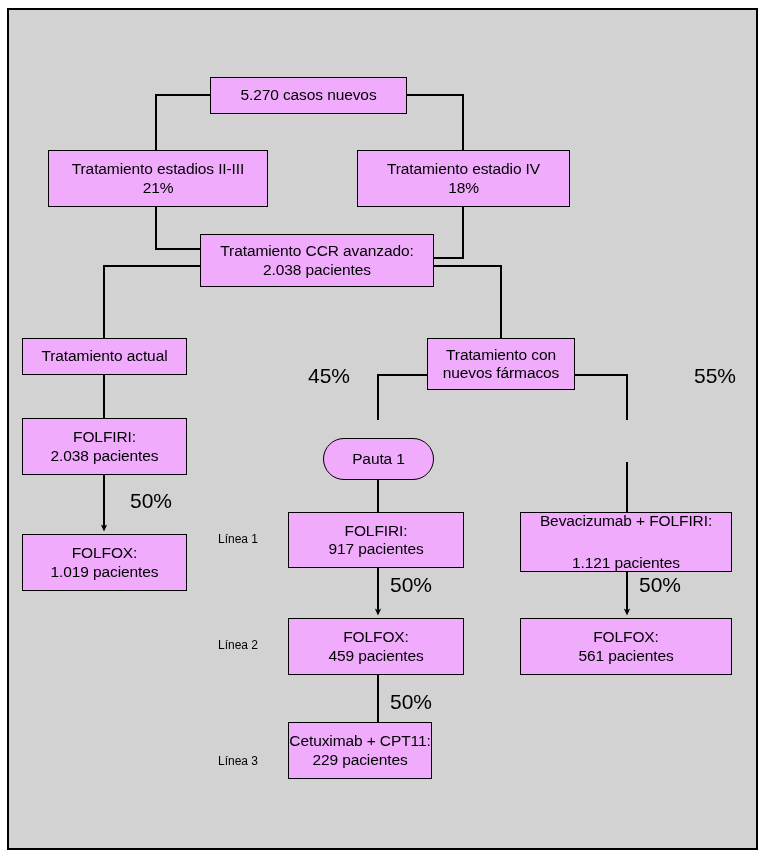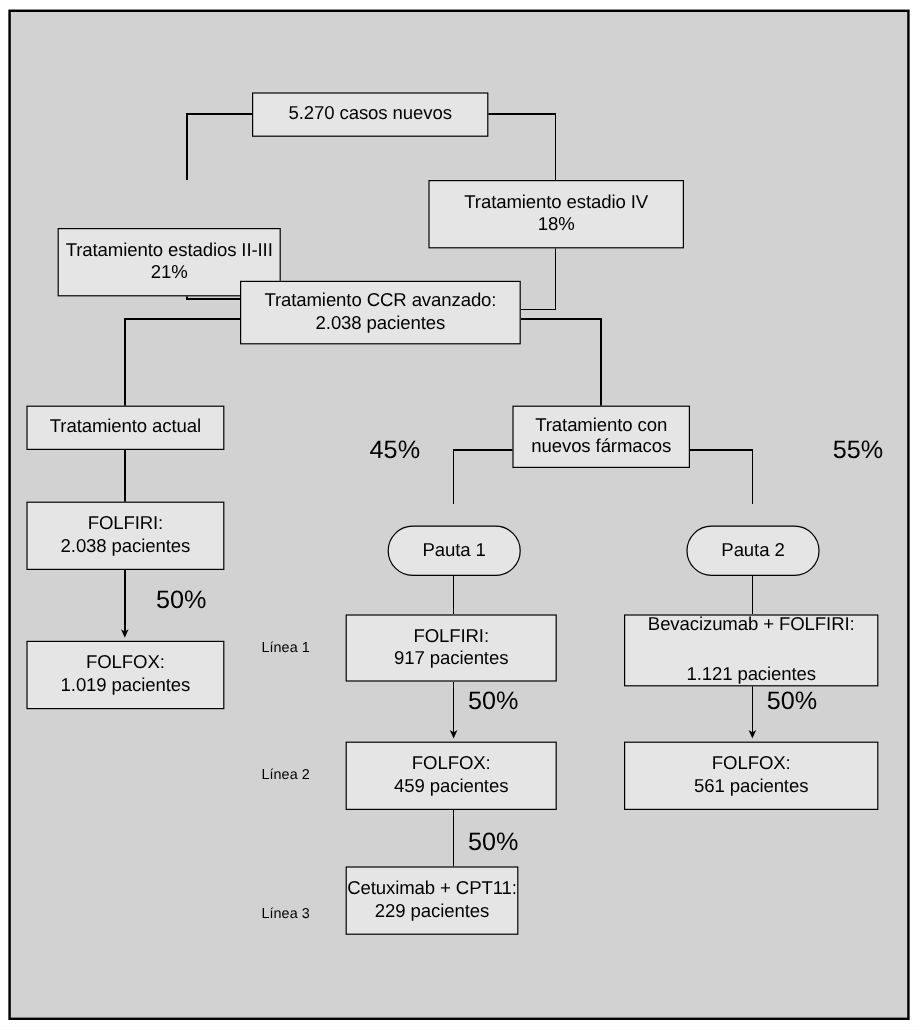--- a/index.html
+++ b/index.html
@@ -28,21 +28,21 @@
   svg#wires {
     position: absolute;
     left: 0;
     top: 0;
     width: 767px;
     height: 858px;
     pointer-events: none;
   }
   .node {
     position: absolute;
-    background: #e5e5e5;
+    background: #f0abfc;
     border: 1px solid #000000;
     box-sizing: border-box;
     display: flex;
     flex-direction: column;
     align-items: center;
     justify-content: center;
     text-align: center;
     color: #000000;
     font-size: 15.5px;
     line-height: 1.18;
@@ -110,21 +110,21 @@
       <path d="M378,675 L378,728" marker-end="url(#arrow)"></path>
 
       <path d="M627,568 L627,612" marker-end="url(#arrow)"></path>
     </g>
   </svg>
 
   <div class="node" style="left:210px; top:77px; width:197px; height:37px;">
     <span class="l1">5.270 casos nuevos</span>
   </div>
 
-  <div class="node" style="left:48px; top:150px; width:186px; height:57px;margin-top:40px;">
+  <div class="node" style="left:48px; top:150px; width:220px; height:57px;">
     <span class="l1">Tratamiento estadios II-III</span>
     <span class="l2">21%</span>
   </div>
 
   <div class="node" style="left:357px; top:150px; width:213px; height:57px;">
     <span class="l1">Tratamiento estadio IV</span>
     <span class="l2">18%</span>
   </div>
 
   <div class="node" style="left:200px; top:234px; width:234px; height:53px;">
@@ -138,23 +138,20 @@
   </div>
 
   <div class="node" style="left:22px; top:338px; width:165px; height:37px;">
     <span class="l1">Tratamiento actual</span>
   </div>
 
   <div class="node oval" style="left:323px; top:420px; width:111px; height:42px;">
     <span class="l1">Pauta 1</span>
   </div>
 
-  <div class="node oval" style="left:572px; top:420px; width:111px; height:42px;">
-    <span class="l1">Pauta 2</span>
-  </div>
 
   <div class="node" style="left:22px; top:418px; width:165px; height:57px;">
     <span class="l1">FOLFIRI:</span>
     <span class="l2">2.038 pacientes</span>
   </div>
 
   <div class="node" style="left:22px; top:534px; width:165px; height:57px;">
     <span class="l1">FOLFOX:</span>
     <span class="l2">1.019 pacientes</span>
   </div>

